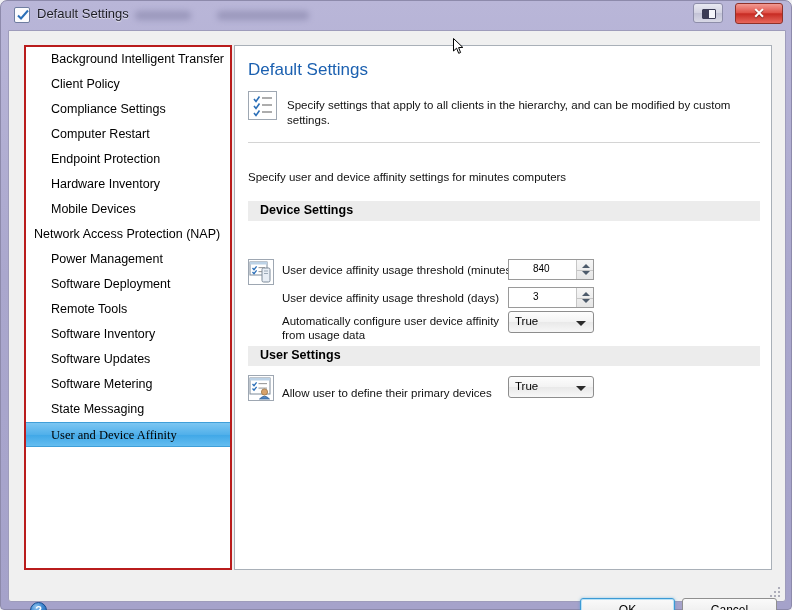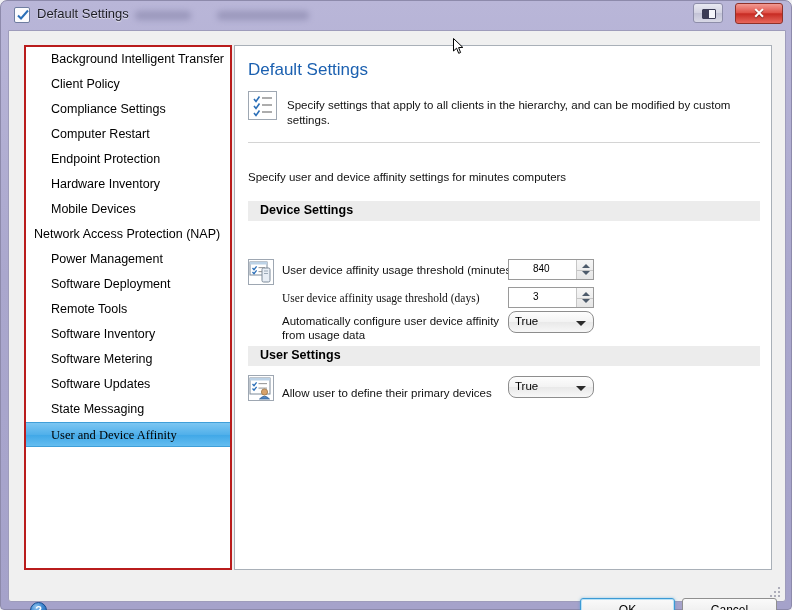--- a/index.html
+++ b/index.html
@@ -318,21 +318,21 @@
     background: #c6c6c6;
   }
 
   
   .dropdown {
     position: absolute;
     width: 86px;
     height: 22px;
     box-sizing: border-box;
     border: 1px solid #8d8d8d;
-    border-radius: 8px;
+    border-radius: 3px;
     background: linear-gradient(180deg,#fdfdfd 0%, #f3f3f3 48%, #e9e9e9 52%, #f7f7f7 100%);
   }
   .dropdown .val {
     position: absolute;
     left: 6px;
     top: 3px;
     font-size: 11.5px;
     color: #000000;
   }
   .dropdown .arw {
@@ -461,22 +461,22 @@
           <div class="list-item">Compliance Settings</div>
           <div class="list-item">Computer Restart</div>
           <div class="list-item">Endpoint Protection</div>
           <div class="list-item">Hardware Inventory</div>
           <div class="list-item">Mobile Devices</div>
           <div class="list-item nopad">Network Access Protection (NAP)</div>
           <div class="list-item">Power Management</div>
           <div class="list-item">Software Deployment</div>
           <div class="list-item">Remote Tools</div>
           <div class="list-item">Software Inventory</div>
+          <div class="list-item">Software Updates</div>
           <div class="list-item">Software Metering</div>
-          <div class="list-item">Software Updates</div>
           <div class="list-item">State Messaging</div>
           <div class="list-item selected">User and Device Affinity</div>
         </div>
 
       <div class="panel">
         <div class="panel-title">Default Settings</div>
 
         <div class="panel-desc-icon">
           <svg width="27" height="27" viewBox="0 0 27 27">
             <path d="M5 7 L7 9.5 L10.5 4.5" stroke="#2b6fb8" stroke-width="1.6" fill="none"></path>
@@ -513,21 +513,21 @@
 
         <div class="row-label" style="left:47px; top:217px; width:250px;">User device affinity usage threshold (minutes)</div>
         <div class="spinner" style="left:273px; top:213px;">
           <div class="val">840</div>
           <div class="btns">
             <div class="arrow up"></div>
             <div class="arrow dn"></div>
           </div>
         </div>
 
-        <div class="row-label" style="left:47px; top:245px; width:250px;font-family:Liberation Serif, serif;">User device affinity usage threshold (days)</div>
+        <div class="row-label" style="left:47px; top:245px; width:250px;">User device affinity usage threshold (days)</div>
         <div class="spinner" style="left:273px; top:241px;">
           <div class="val">3</div>
           <div class="btns">
             <div class="arrow up"></div>
             <div class="arrow dn"></div>
           </div>
         </div>
 
         <div class="row-label" style="left:47px; top:268px; width:225px;">Automatically configure user device affinity from usage data</div>
         <div class="dropdown" style="left:273px; top:265px;">

